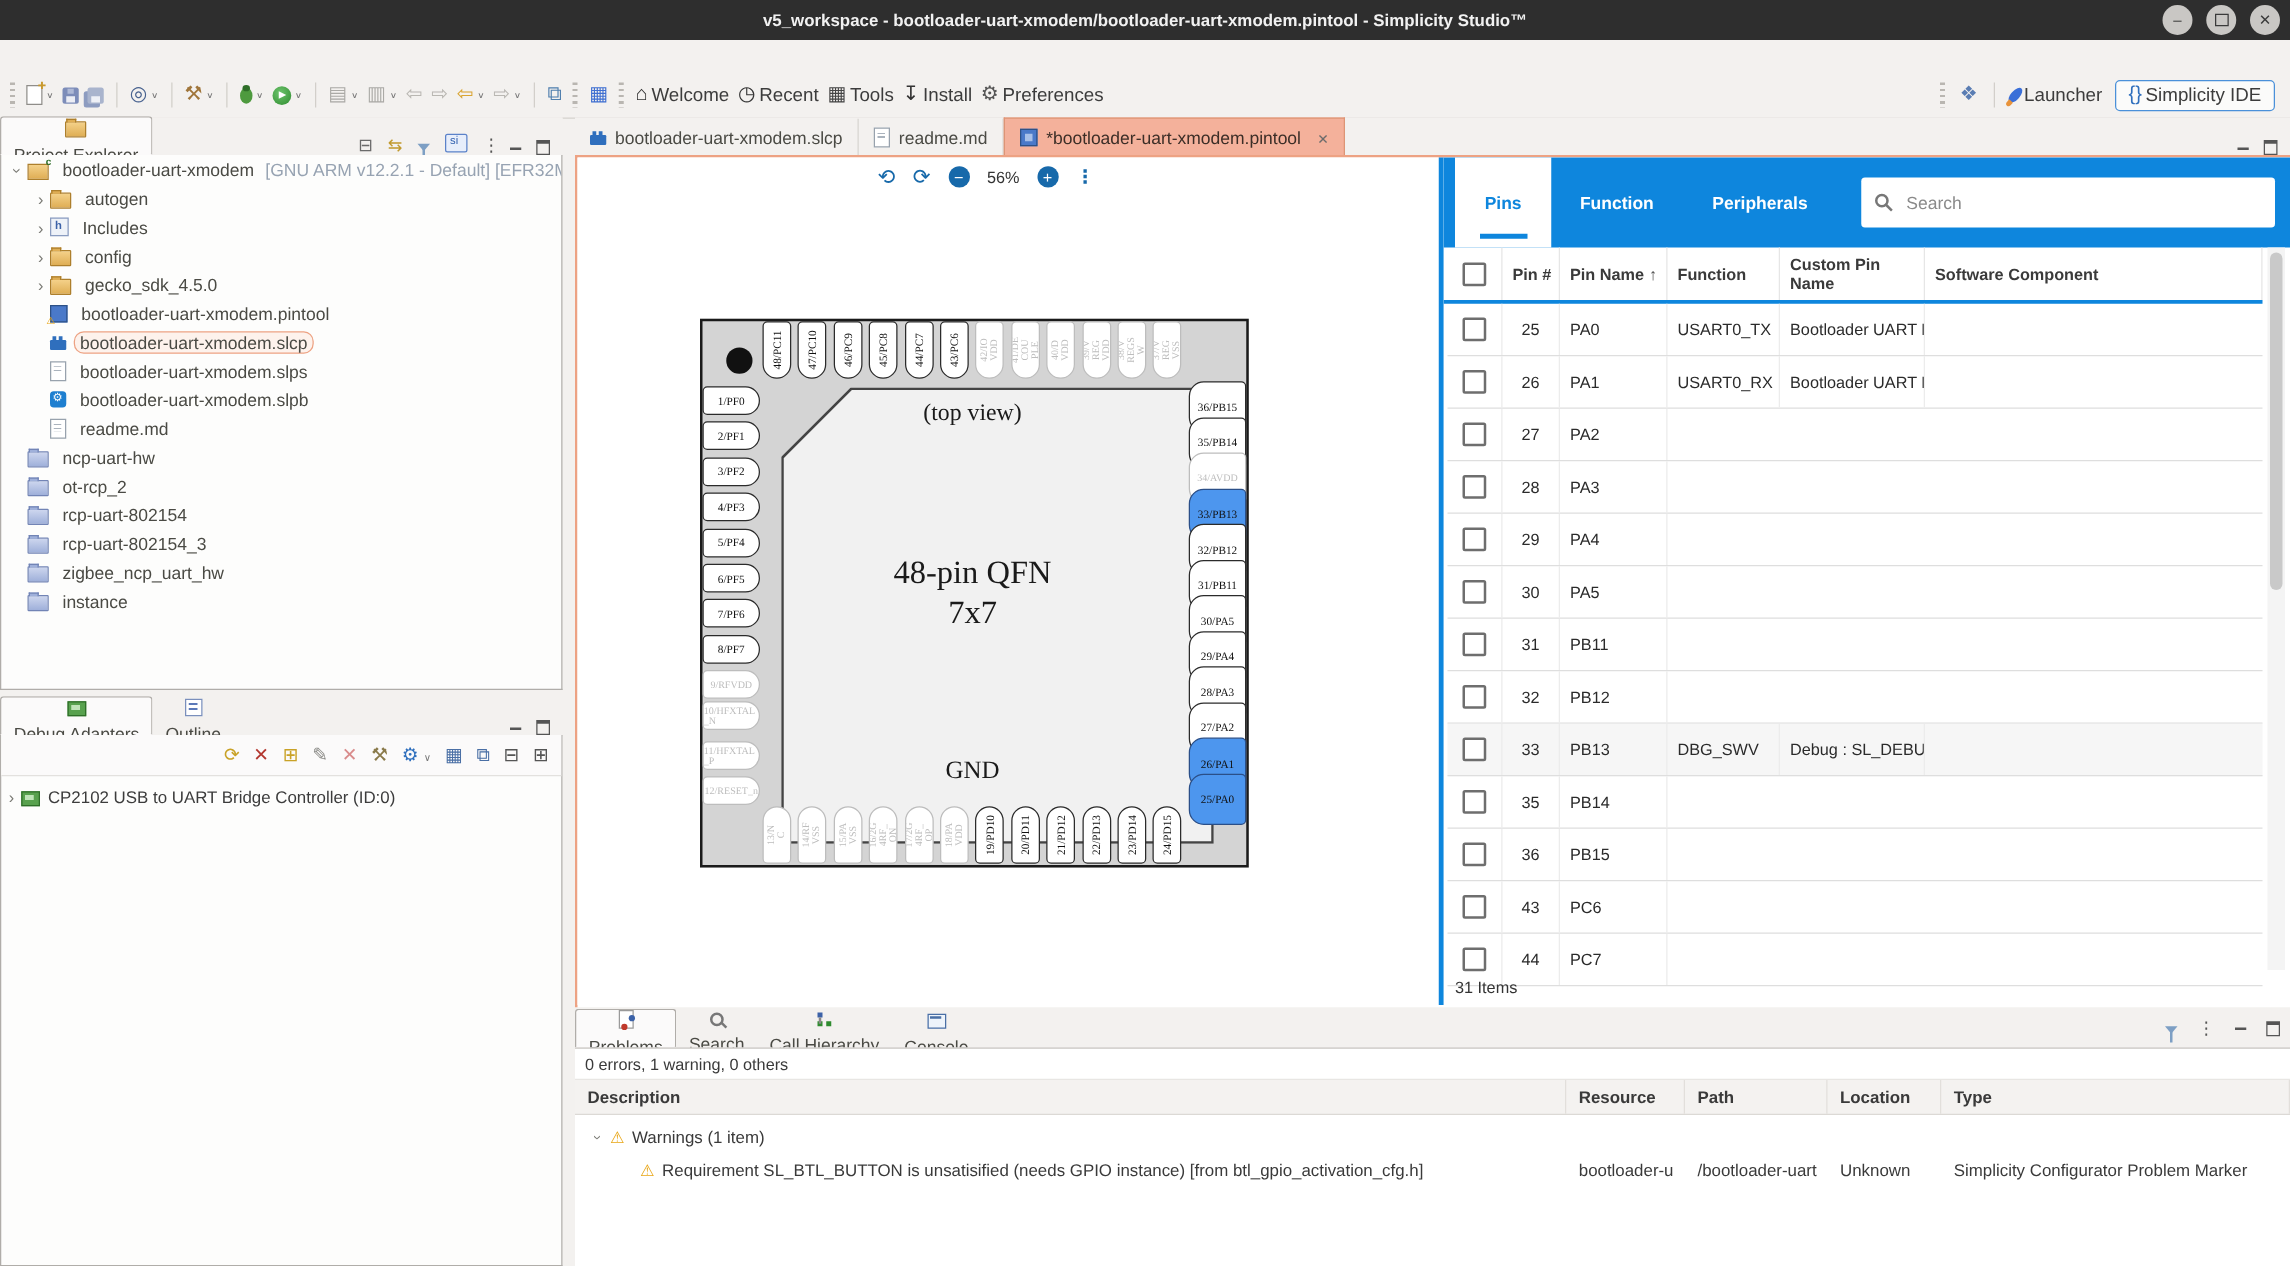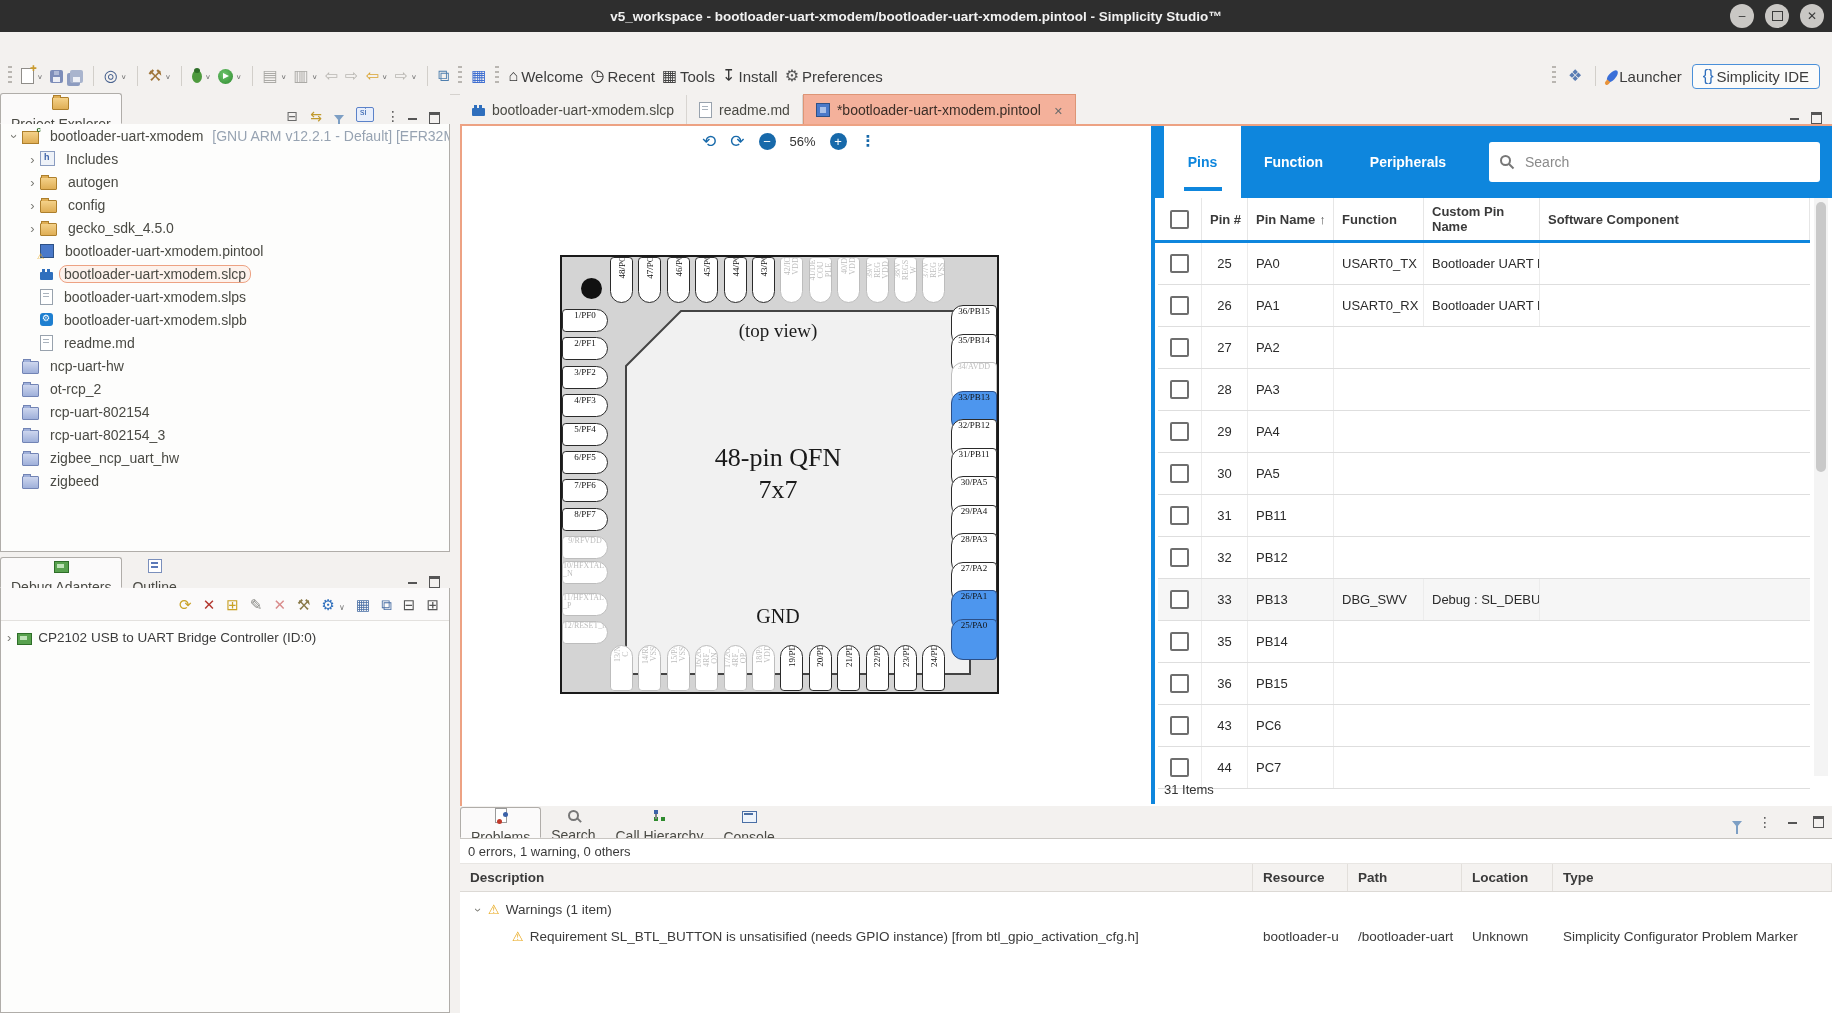--- a/index.html
+++ b/index.html
@@ -112,21 +112,21 @@
   #vblue{position:absolute;left:689px;top:0;width:4px;height:678px;background:var(--accent);}
   .zoombar{position:absolute;left:240px;top:6px;display:flex;align-items:center;gap:14px;color:#1769aa;}
   .zb-g{font-size:17px;line-height:1;}
   .zb-circle{width:17px;height:17px;border-radius:50%;background:#1769aa;color:#fff;font-size:13px;display:flex;align-items:center;justify-content:center;line-height:1;}
   .zb-pct{font-size:13px;color:#333;}
   .zb-dots{font-size:15px;font-weight:bold;}
   
   .chip-body{position:absolute;left:98px;top:129px;width:439px;height:439px;background:#d4d4d4;border:2px solid #1a1a1a;box-sizing:border-box;}
   .chip-dot{position:absolute;left:119px;top:152px;width:21px;height:21px;border-radius:50%;background:#111;}
   .chip-serif{font-family:"Liberation Serif","DejaVu Serif",serif;color:#1a1a1a;position:absolute;text-align:center;}
-  .pin{position:absolute;background:#fff;border:1.5px solid #2b2b2b;box-sizing:border-box;display:flex;align-items:flex-start;justify-content:center;overflow:hidden;font-family:"Liberation Serif","DejaVu Serif",serif;font-size:9px;color:#111;}
+  .pin{position:absolute;background:#fff;border:1.5px solid #2b2b2b;box-sizing:border-box;display:flex;align-items:center;justify-content:center;overflow:hidden;font-family:"Liberation Serif","DejaVu Serif",serif;font-size:9px;color:#111;}
   .pin .pin-label{white-space:nowrap;}
   .pins-left .pin{left:100px;width:46px;height:23px;border-radius:4px 12px 12px 4px;}
   .pins-right .pin{left:489px;width:46px;height:41px;border-radius:12px 4px 4px 12px;}
   .pins-top .pin,.pins-bottom .pin{width:23px;height:46px;}
   .pins-top .pin{top:131px;border-radius:4px 4px 12px 12px;}
   .pins-bottom .pin{top:519px;border-radius:12px 12px 4px 4px;}
   .pins-top .pin-label,.pins-bottom .pin-label{transform:rotate(-90deg);width:42px;text-align:center;}
   .pin.state-reserved{border-color:#bdbdbd;color:#bdbdbd;}
   .pin.state-reserved .pin-label{white-space:normal;word-break:break-all;line-height:8px;font-size:8px;}
   .pin.state-selected{background:var(--pin-blue);border-color:#2b4f88;}
@@ -380,28 +380,28 @@
     </div>
     <div class="tree">
         <div class="trow" style="padding-left: 6px;">
     <span class="texp ic ic-open"></span>
     <span class="ic tic ic-project"></span>
     <span class="tlabel">bootloader-uart-xmodem</span>
     <span class="tsuffix">[GNU ARM v12.2.1 - Default] [EFR32M</span>
   </div>
         <div class="trow" style="padding-left: 24px;">
     <span class="texp ic ic-closed"></span>
+    <span class="ic tic ic-folder"></span>
+    <span class="tlabel">autogen</span>
+
+  </div>
+        <div class="trow" style="padding-left: 24px;">
+    <span class="texp ic ic-closed"></span>
     <span class="ic tic ic-includes"></span>
     <span class="tlabel">Includes</span>
-
-  </div>
-        <div class="trow" style="padding-left: 24px;">
-    <span class="texp ic ic-closed"></span>
-    <span class="ic tic ic-folder"></span>
-    <span class="tlabel">autogen</span>
 
   </div>
         <div class="trow" style="padding-left: 24px;">
     <span class="texp ic ic-closed"></span>
     <span class="ic tic ic-folder"></span>
     <span class="tlabel">config</span>
 
   </div>
         <div class="trow" style="padding-left: 24px;">
     <span class="texp ic ic-closed"></span>
@@ -465,21 +465,21 @@
   </div>
         <div class="trow" style="padding-left: 6px;">
     <span class="texp ic"></span>
     <span class="ic tic ic-folder-blue"></span>
     <span class="tlabel">zigbee_ncp_uart_hw</span>
 
   </div>
         <div class="trow" style="padding-left: 6px;">
     <span class="texp ic"></span>
     <span class="ic tic ic-folder-blue"></span>
-    <span class="tlabel">zigbeed</span>
+    <span class="tlabel">instance</span>
 
   </div>
       </div>
   </div>
 
   <div id="debugpanel">
     <div class="panel-tabbar">
       <div class="ptab is-active">
         <span class="ic ic-adapter"></span>
         <span>Debug Adapters</span>

